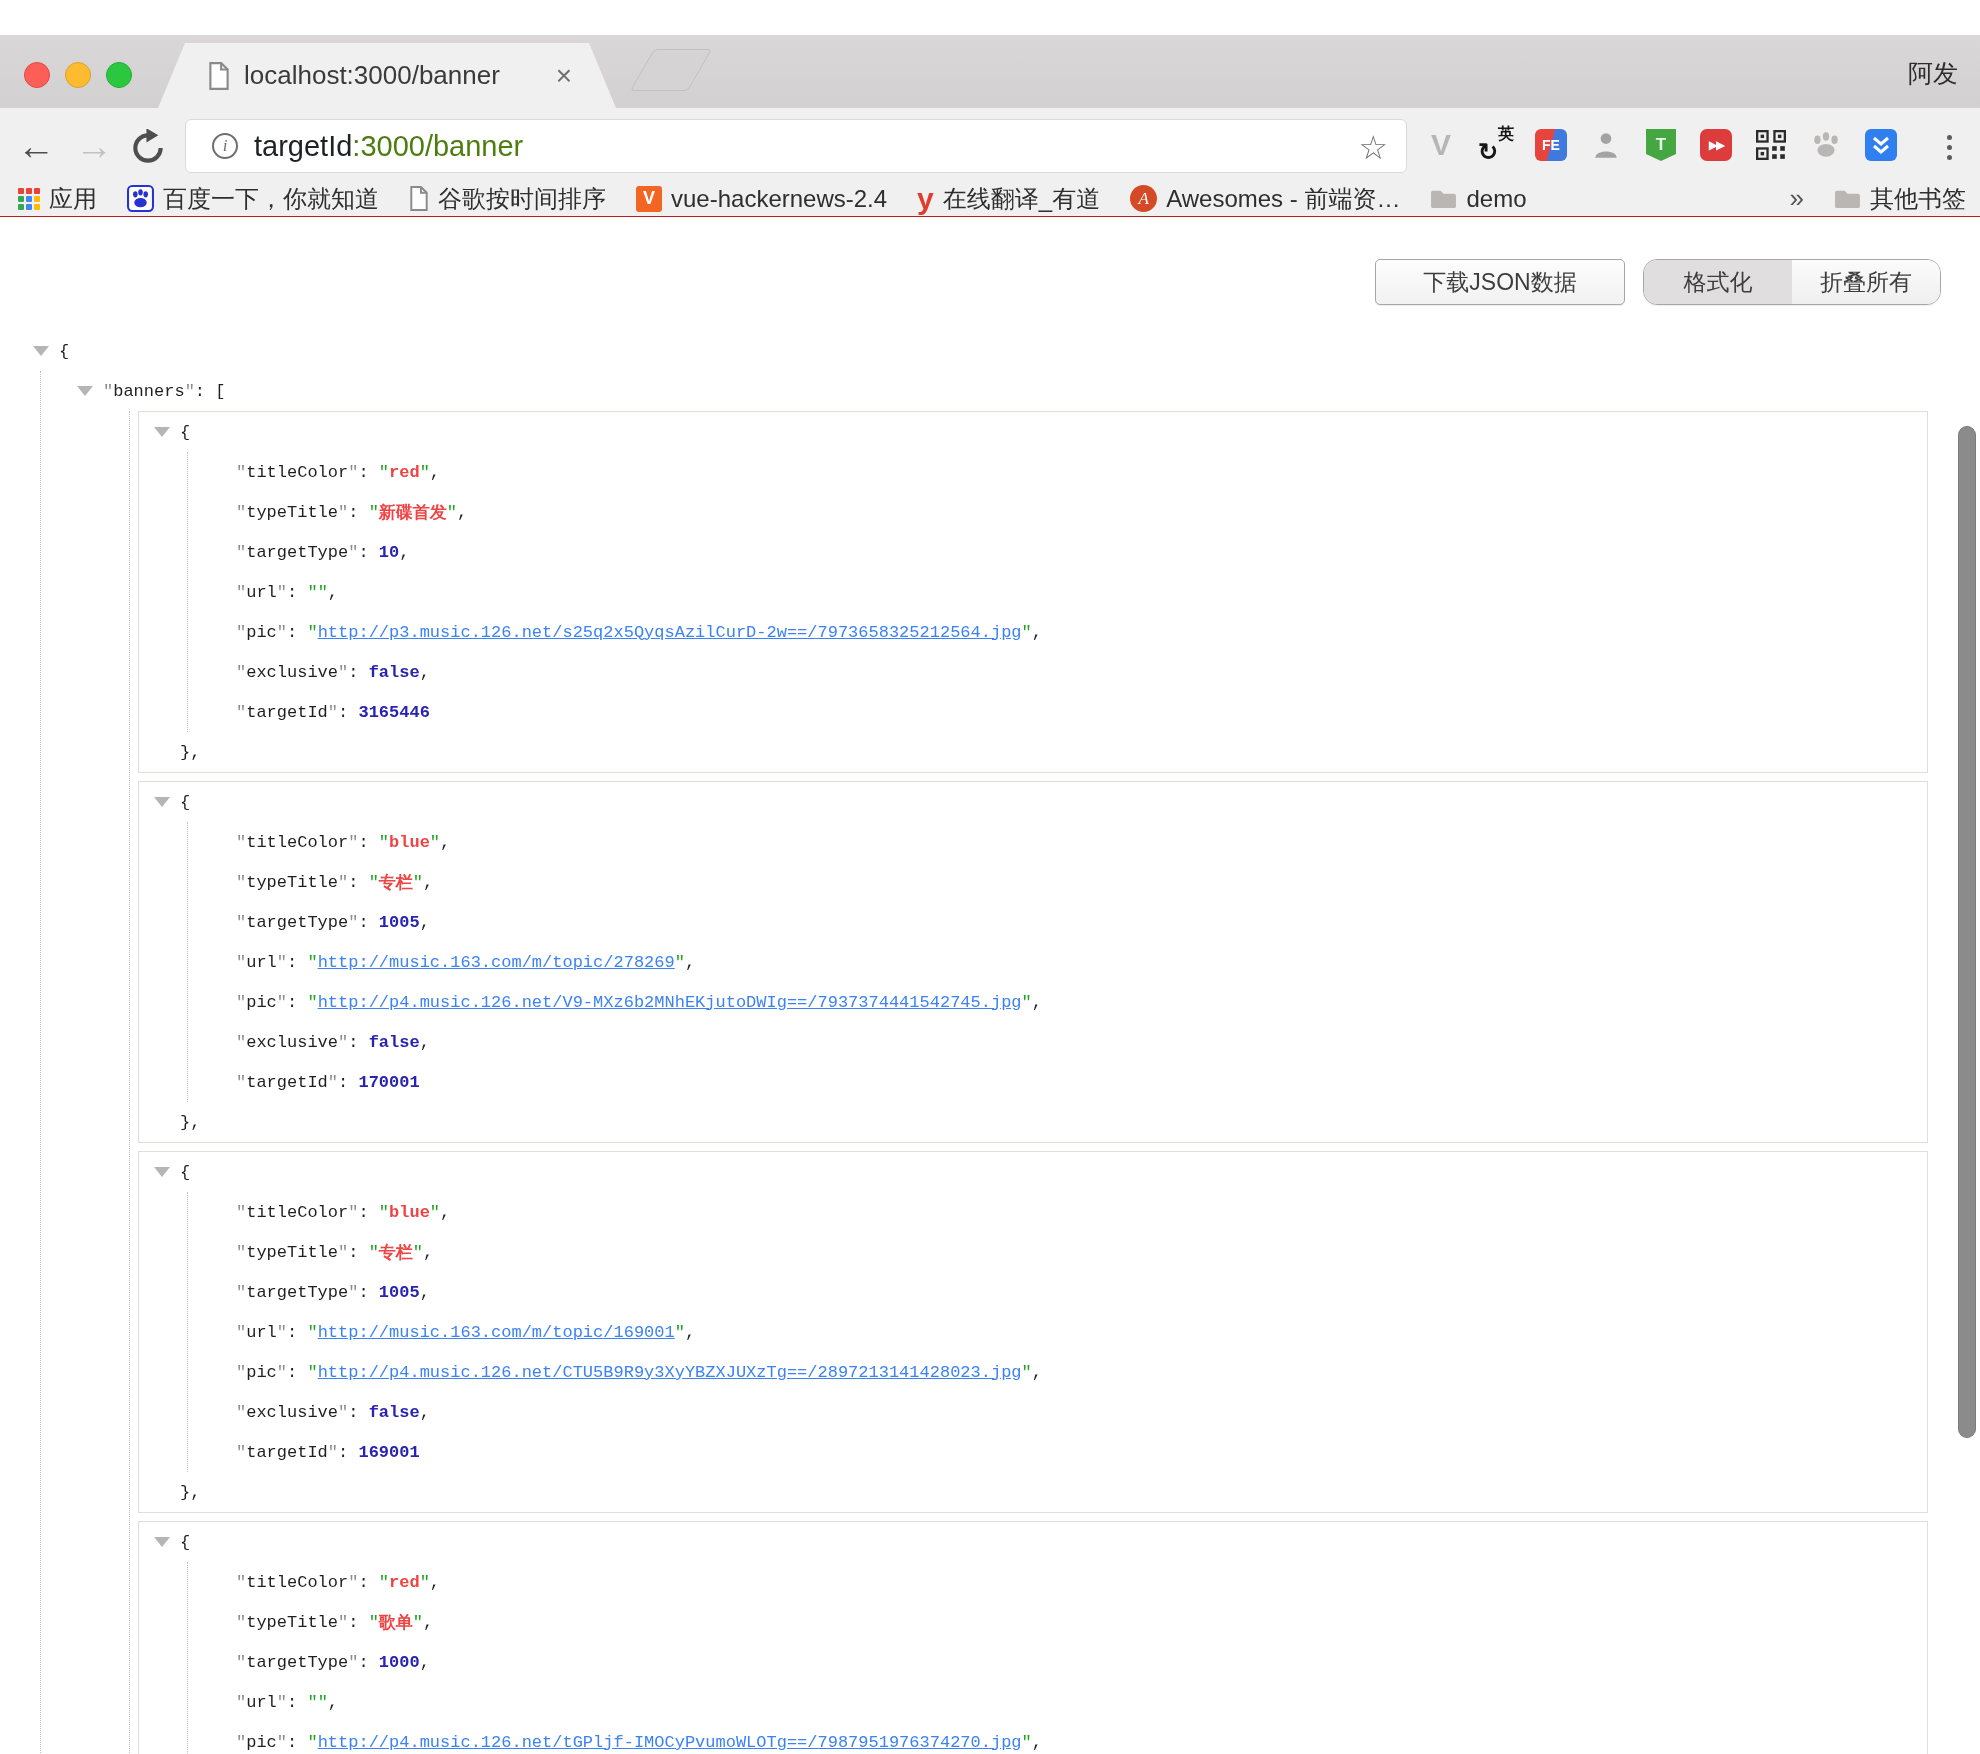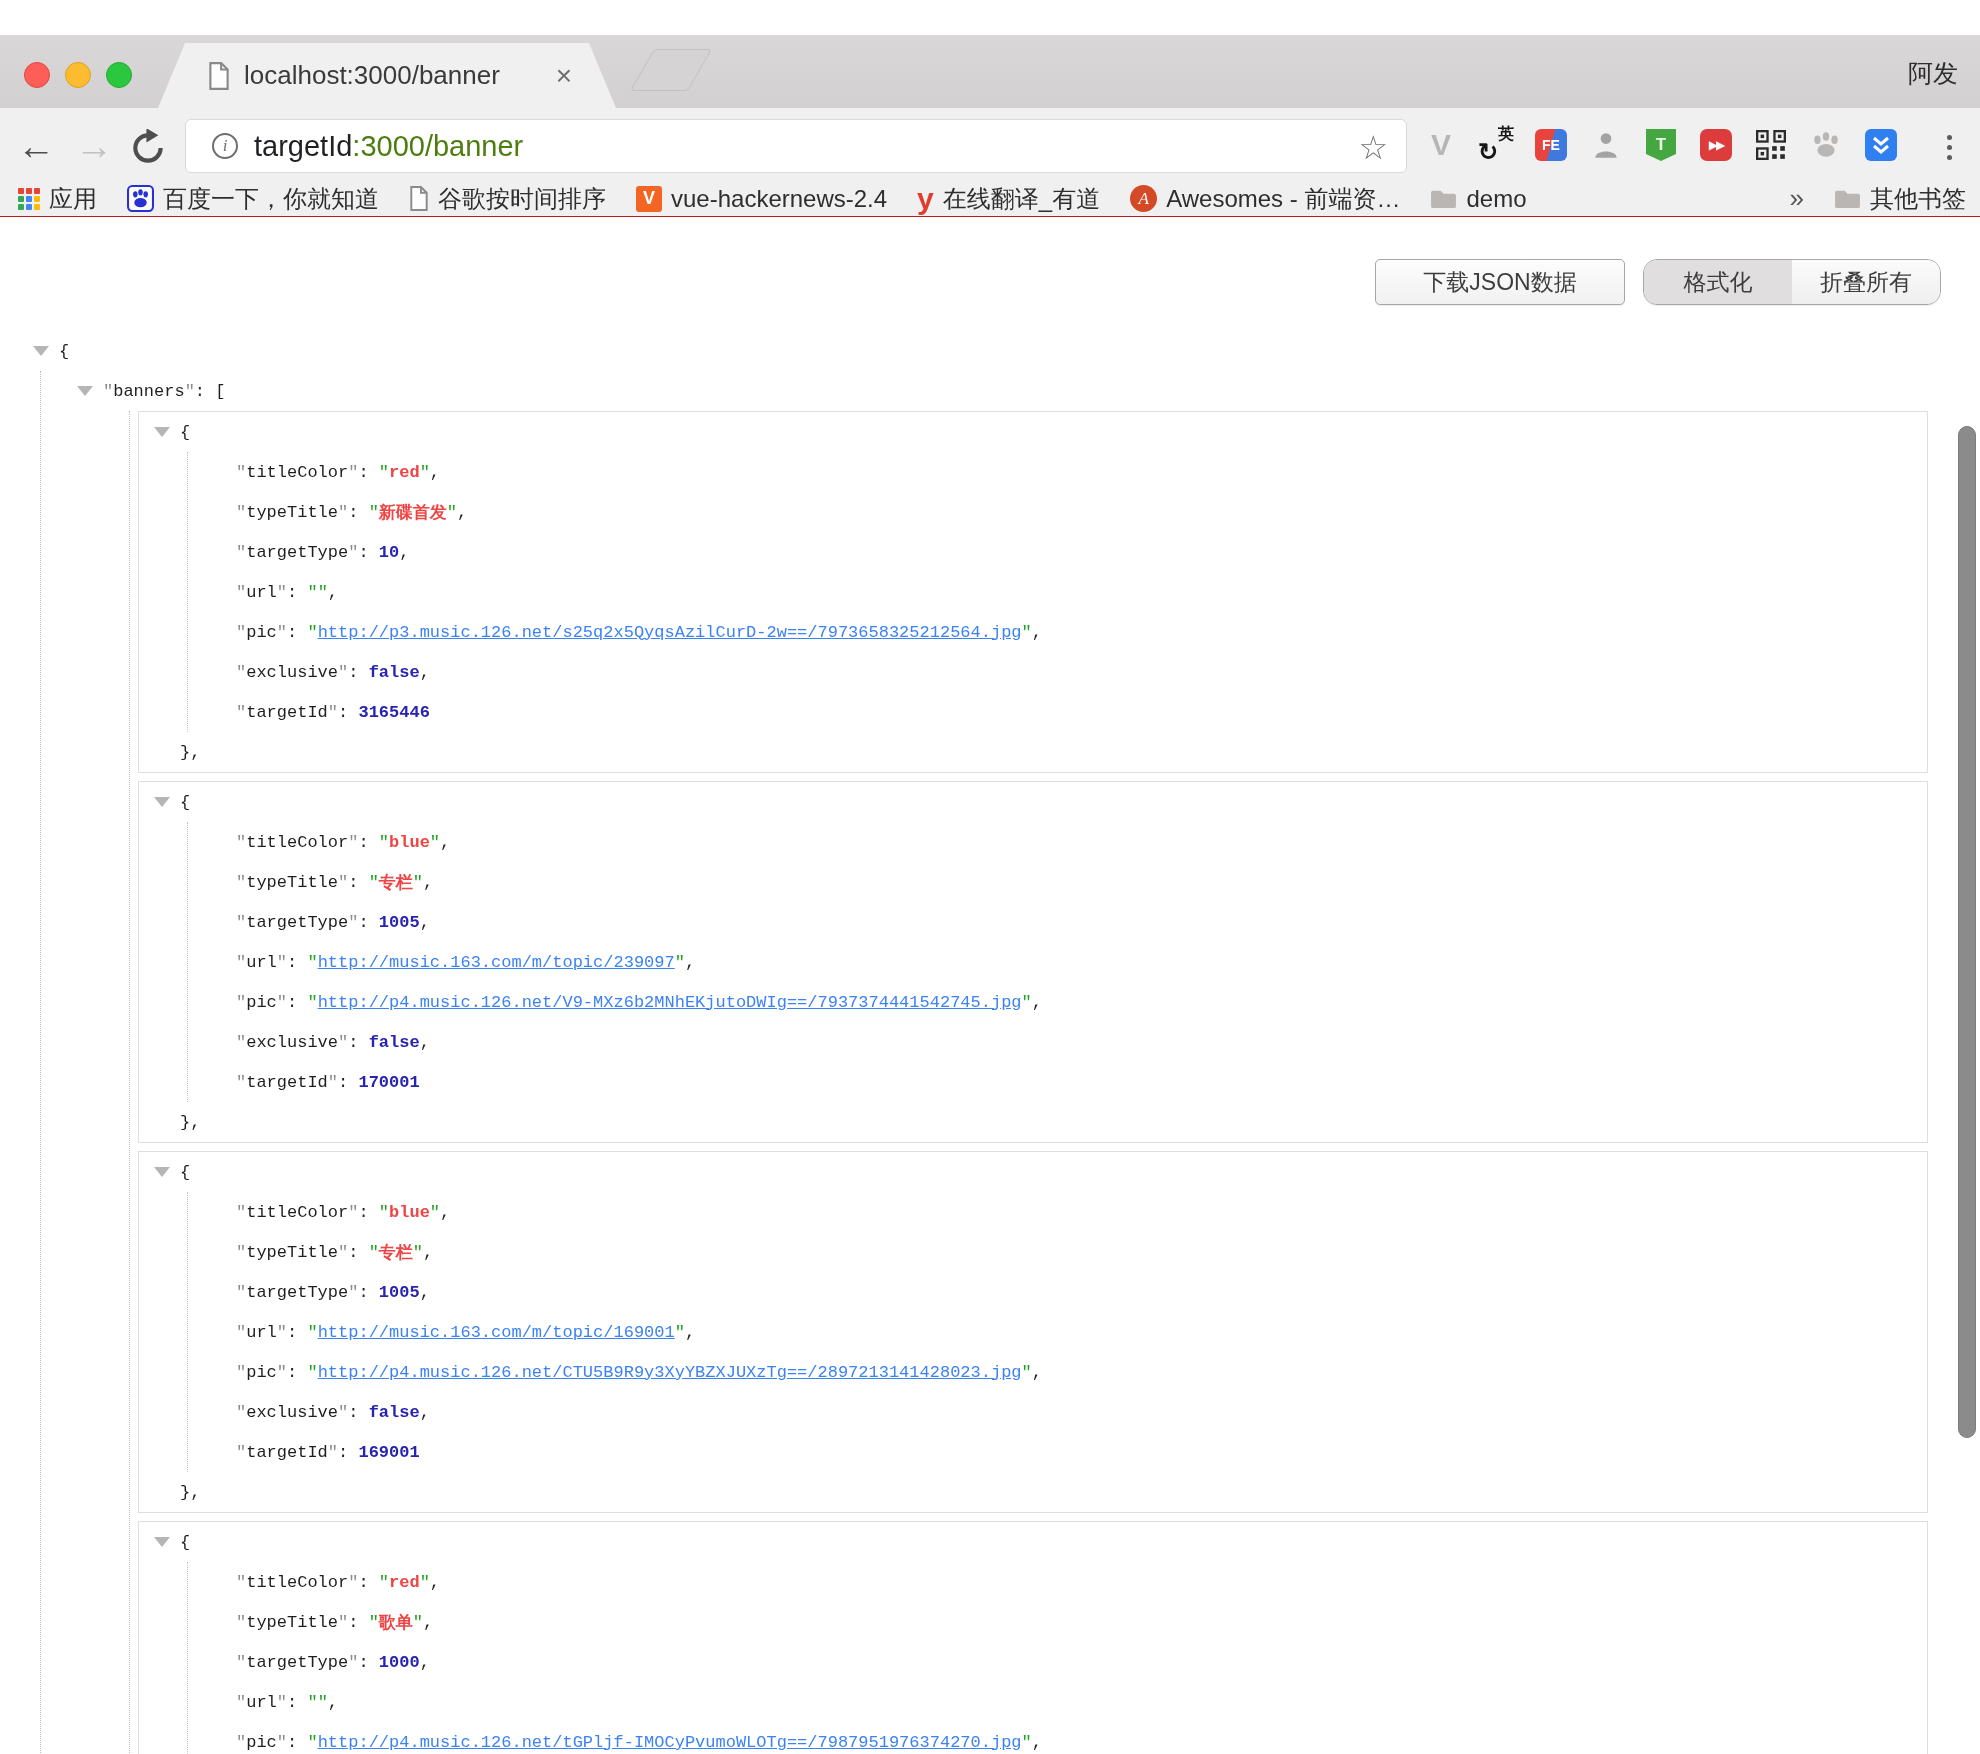--- a/index.html
+++ b/index.html
@@ -404,21 +404,21 @@
                   <span class="punct">: </span>
                   <span class="n">1005</span>
                   <span class="punct">,</span>
                 </div>
                 <div class="row">
                   <span class="q">"</span>
                   <span class="k">url</span>
                   <span class="q">"</span>
                   <span class="punct">: </span>
                   <span class="vq">"</span>
-                  <a class="vlink">http://music.163.com/m/topic/239097</a>
+                  <a class="vlink">http://music.163.com/m/topic/278269</a>
                   <span class="vq">"</span>
                   <span class="punct">,</span>
                 </div>
                 <div class="row">
                   <span class="q">"</span>
                   <span class="k">pic</span>
                   <span class="q">"</span>
                   <span class="punct">: </span>
                   <span class="vq">"</span>
                   <a class="vlink">http://p4.music.126.net/V9-MXz6b2MNhEKjutoDWIg==/7937374441542745.jpg</a>

